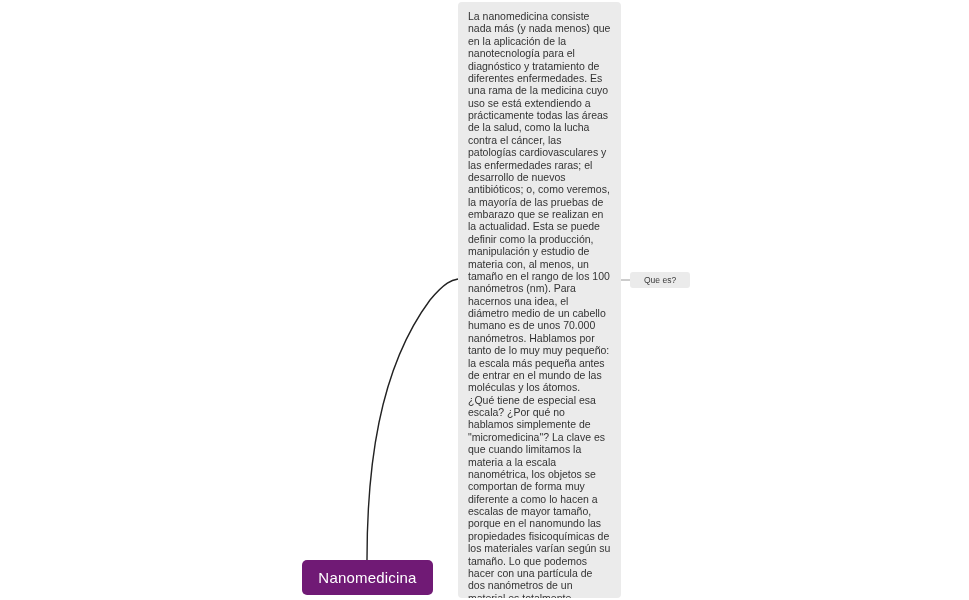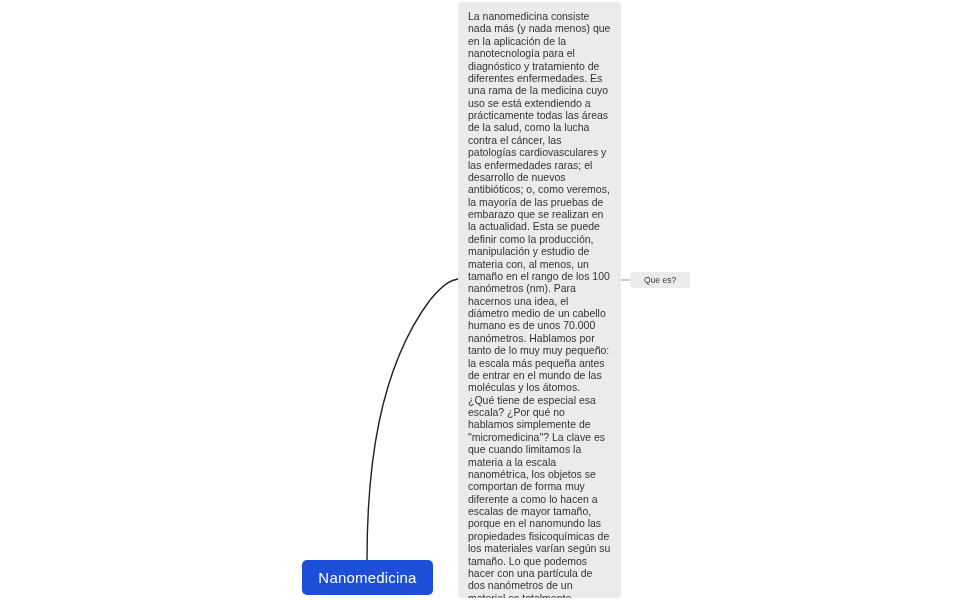--- a/index.html
+++ b/index.html
@@ -28,21 +28,21 @@
     height: 600px;
     pointer-events: none;
   }
   .root-node {
     position: absolute;
     left: 302px;
     top: 560px;
     width: 131px;
     height: 35px;
     box-sizing: border-box;
-    background: #1d4ed8;
+    background: #701a75;
     color: #ffffff;
     border-radius: 5px;
     display: flex;
     align-items: center;
     justify-content: center;
     font-size: 15px;
     letter-spacing: 0.2px;
     white-space: nowrap;
   }
   .note-node {

